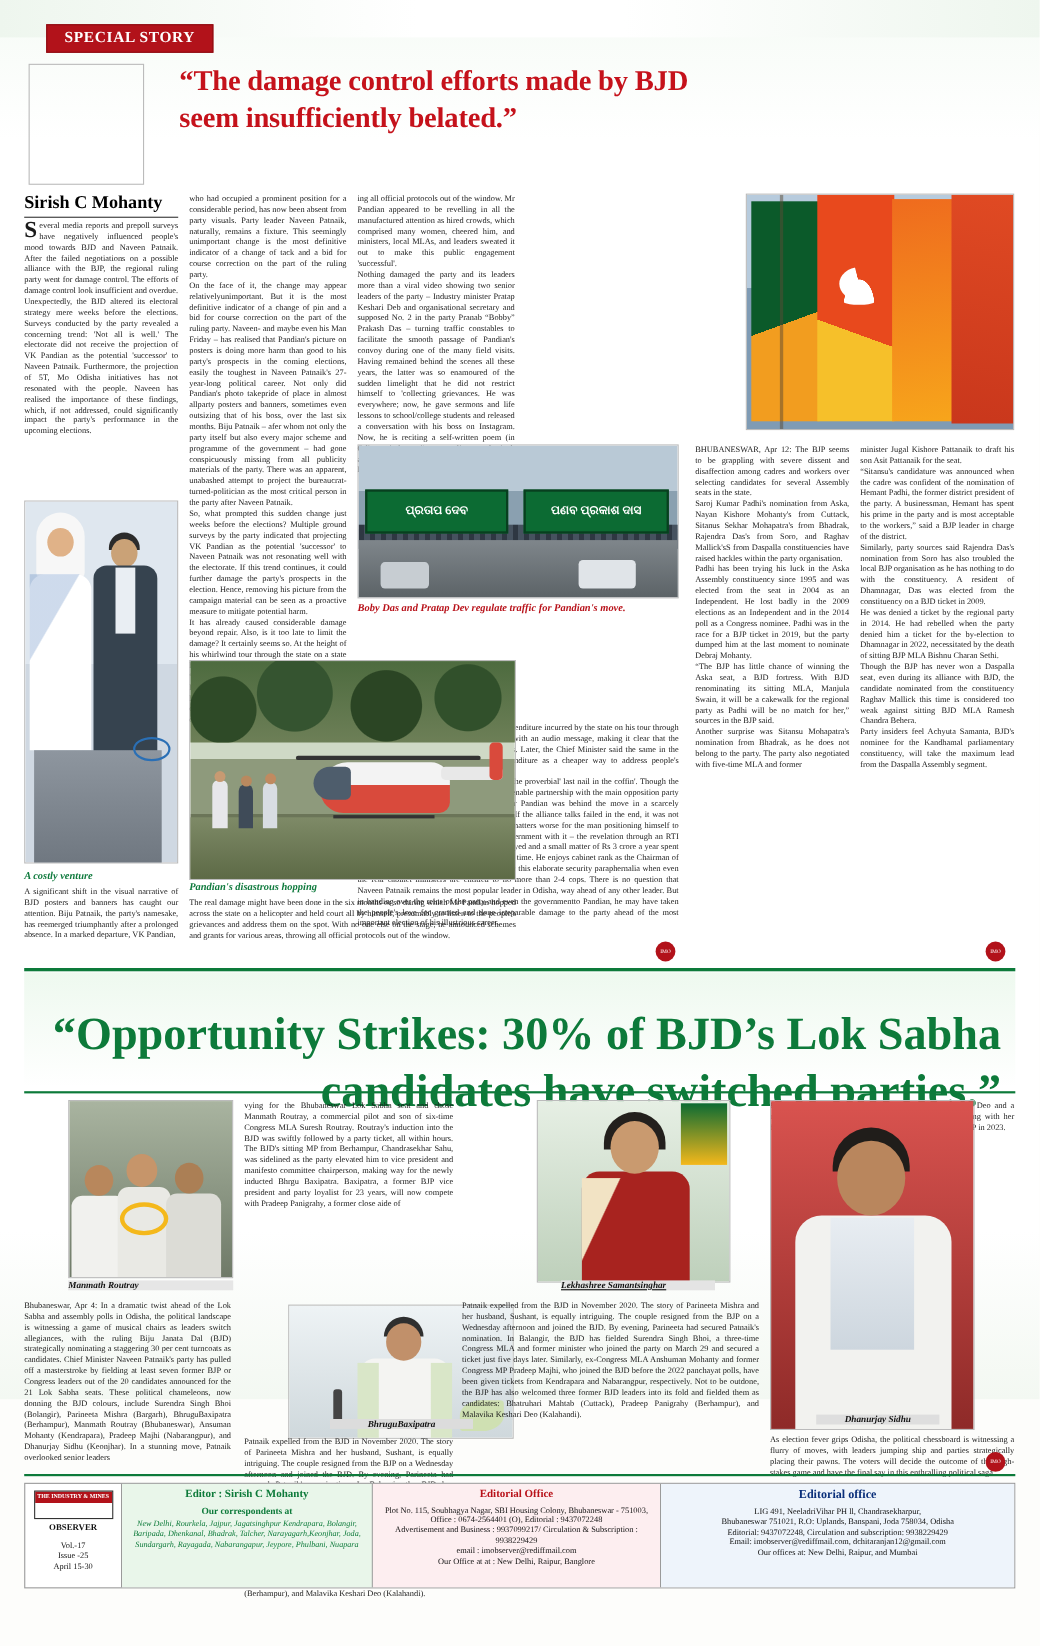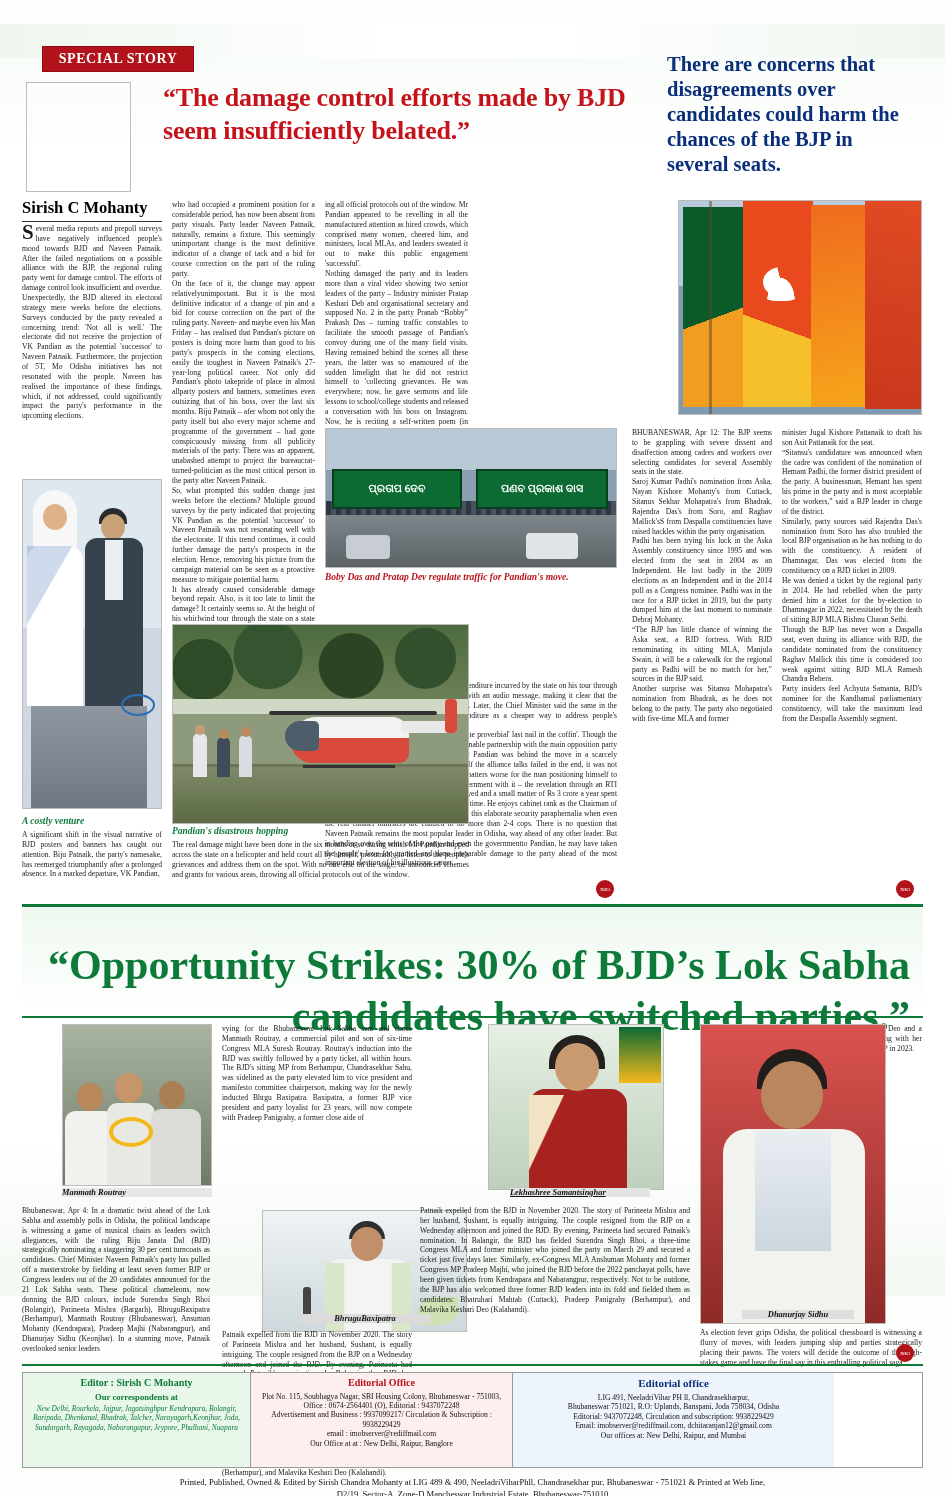--- a/index.html
+++ b/index.html
@@ -10,21 +10,20 @@
     font-family: "Liberation Serif", serif;
     color: #111;
     position: relative;
     overflow: hidden;
   }
   .page {
     position: relative;
     width: 945px; height: 1272px;
     background: linear-gradient(180deg,#f6fbf6 0%, #ffffff 10%, #ffffff 88%, #f3f8f2 100%);
     padding: 0;
-    margin-top: 24px;
   }
   
   .top-band { position:absolute; left:0; top:0; width:945px; height:34px;
     background: linear-gradient(90deg,#eef6ee,#ffffff 40%,#ffffff 60%,#eef6ee); }
   .special-tag {
     position:absolute; left:42px; top:22px; width:152px; height:26px;
     background:#b2121a; color:#fff; font-family:"Liberation Serif",serif;
     font-weight:bold; font-size:14px; letter-spacing:.6px;
     display:flex; align-items:center; justify-content:center;
     border:1px solid #8d0d13;
@@ -201,21 +200,20 @@
 </head>
 <body>
 
 <div class="page">
 
   <div class="top-band"></div>
 
   <div class="special-tag">SPECIAL STORY</div>
 
   <div class="main-headline">“The damage control efforts made by BJD seem insufficiently belated.”</div>
-  <div class="kicker">There are concerns that disagreements over candidates could harm the chances of the BJP in several seats.</div>
 
   <div class="photo" id="photo-author" style="left:26px;top:58px;width:105px;height:110px;">
     <div class="face"></div>
     <div class="shoulder"></div>
     <div class="collar"></div>
   </div>
   <div class="author-name">Sirish C Mohanty</div>
 
   <div class="col c1 dropcap" style="white-space:pre-line;">Several media reports and prepoll surveys have negatively influenced people's mood towards BJD and Naveen Patnaik. After the failed negotiations on a possible alliance with the BJP, the regional ruling party went for damage control. The efforts of damage control look insufficient and overdue.
 Unexpectedly, the BJD altered its electoral strategy mere weeks before the elections. Surveys conducted by the party revealed a concerning trend: 'Not all is well.' The electorate did not receive the projection of VK Pandian as the potential 'successor' to Naveen Patnaik. Furthermore, the projection of 5T, Mo Odisha initiatives has not resonated with the people. Naveen has realised the importance of these findings, which, if not addressed, could significantly impact the party's performance in the upcoming elections.</div>
@@ -371,20 +369,29 @@
     <div class="hair"></div>
     <div class="head"></div>
   </div>
   <div class="cap" style="left:742px;top:1286px;width:112px;color:#111;font-size:8.4px;text-align:center;background:#dedede;">Dhanurjay Sidhu</div>
 
   <div class="col" style="left:700px;top:1304px;width:222px;">As election fever grips Odisha, the political chessboard is witnessing a flurry of moves, with leaders jumping ship and parties strategically placing their pawns. The voters will decide the outcome of this high-stakes game and have the final say in this enthralling political saga.</div>
   <div class="badge-round" style="left:896px;top:1320px;">IMO</div>
 
   <div class="topline"></div>
   <div class="colophon">
+    <div class="cb cb1">
+      <div class="obs-logo">
+        <span>THE INDUSTRY &amp; MINES</span>
+      </div>
+      <div style="font-weight:bold;font-size:8px;">OBSERVER</div>
+      <div style="margin-top:6px;">Vol.-17</div>
+      <div>Issue -25</div>
+      <div>April 15-30</div>
+    </div>
     <div class="cb cb2">
       <div class="cb-title green">Editor : Sirish C Mohanty</div>
       <div class="cb-title green" style="font-size:8.6px;">Our correspondents at</div>
       <div class="cb-green-it">New Delhi, Rourkela, Jajpur, Jagatsinghpur Kendrapara, Bolangir, Baripada, Dhenkanal, Bhadrak, Talcher, Narayagarh,Keonjhar, Joda, Sundargarh, Rayagada, Nabarangapur, Jeypore, Phulbani, Nuapara</div>
     </div>
     <div class="cb cb3">
       <div class="cb-title red">Editorial Office</div>
       <div style="white-space:pre-line;">Plot No. 115, Soubhagya Nagar, SBI Housing Colony, Bhubaneswar - 751003,
 Office : 0674-2564401 (O), Editorial : 9437072248
 Advertisement and Business : 9937099217/ Circulation &amp; Subscription : 9938229429
@@ -394,16 +401,14 @@
     <div class="cb cb4">
       <div class="cb-title blue" style="font-size:11px;">Editorial office</div>
       <div style="white-space:pre-line;">LIG 491, NeeladriVihar PH ll, Chandrasekharpur,
 Bhubaneswar 751021, R.O: Uplands, Banspani, Joda 758034, Odisha
 Editorial: 9437072248, Circulation and subscription: 9938229429
 Email: imobserver@rediffmail.com, dchitaranjan12@gmail.com
 Our offices at: New Delhi, Raipur, and Mumbai</div>
     </div>
   </div>
 
-  <div class="footer-print" style="white-space:pre-line;">Printed, Published, Owned &amp; Edited by Sirish Chandra Mohanty at LIG 489 &amp; 490, NeeladriViharPhll, Chandrasekhar pur, Bhubaneswar - 751021 &amp;  Printed at Web line,
-D2/19, Sector-A, Zone-D,Mancheswar Industrial Estate, Bhubaneswar-751010</div>
 
 </div>
 
 </body></html>

